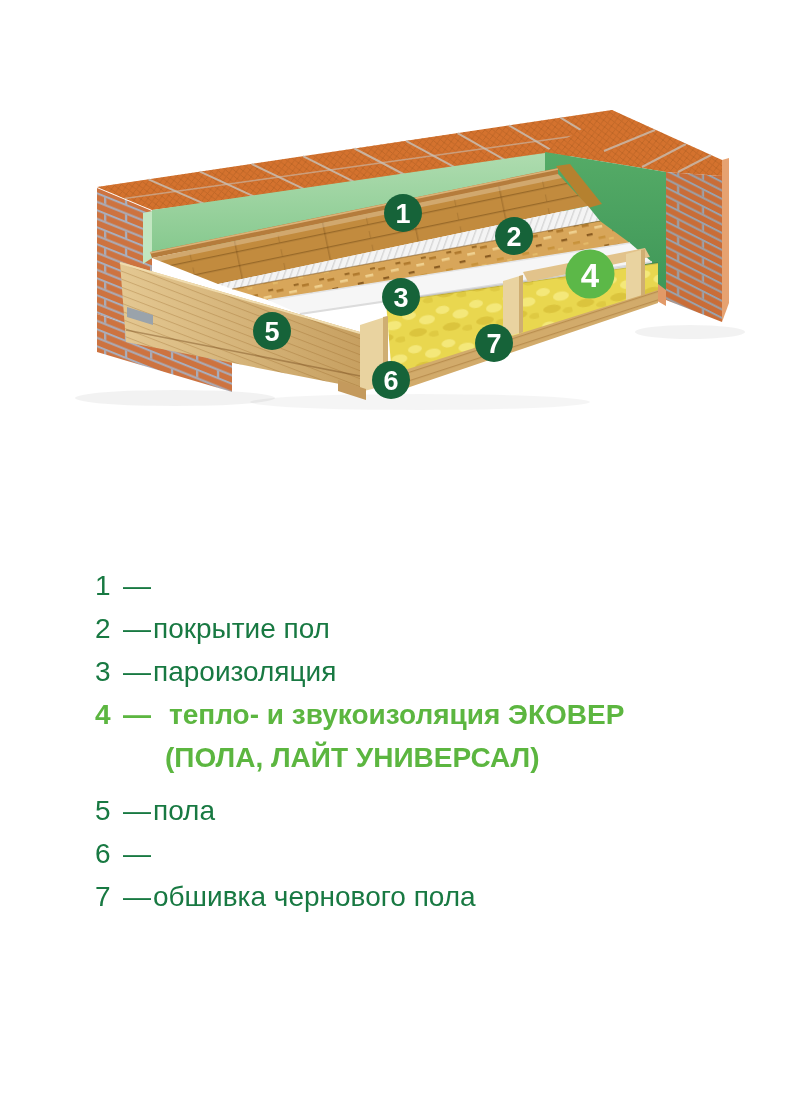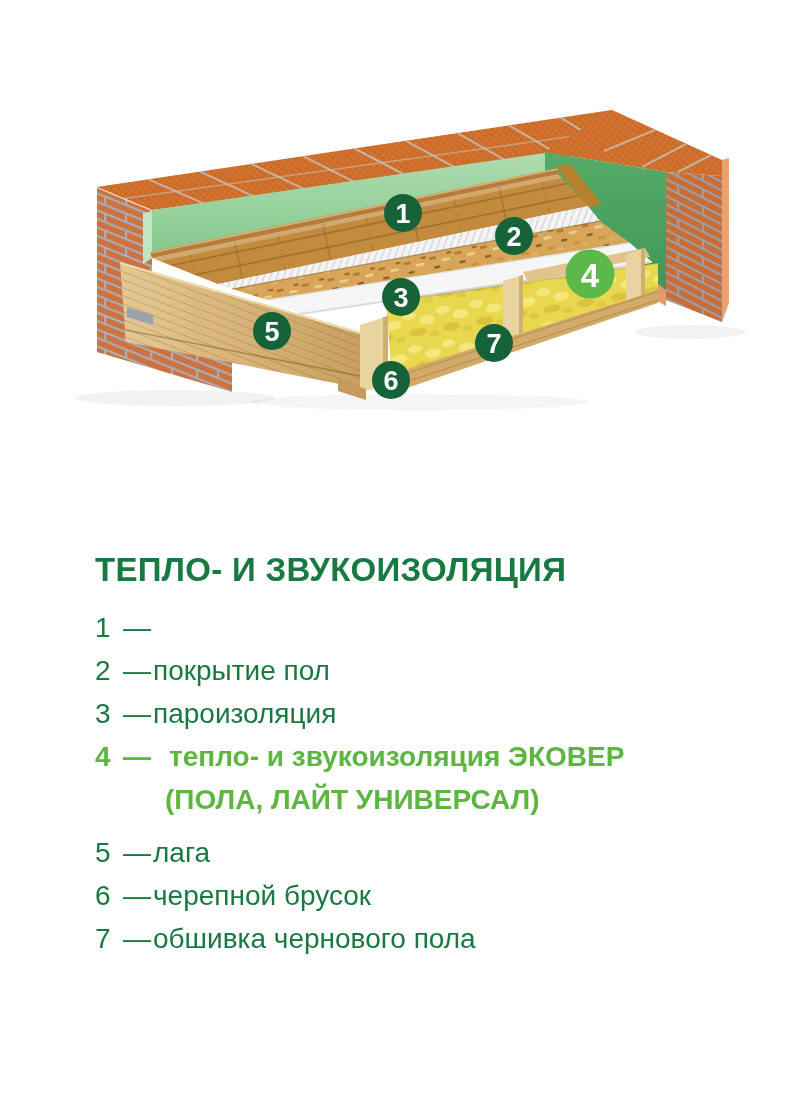--- a/index.html
+++ b/index.html
@@ -221,21 +221,20 @@
       </g>
       <g>
         <circle cx="494" cy="343" r="19" fill="#166339"></circle>
         <text class="mk" x="494" y="344" font-size="27" dominant-baseline="central">7</text>
       </g>
     </g>
   </svg>
 
   <div class="content">
     <div class="title">
-      <div>ТЕПЛО- И ЗВУКОИЗОЛЯЦИЯ</div>
     </div>
 
     <div class="legend">
       <div class="row">
         <span class="num">1</span>
         <span class="dash">—</span>
       </div>
       <div class="row">
         <span class="num">2</span>
         <span class="dash">—</span>
@@ -250,26 +249,25 @@
         <span class="num">4</span>
         <span class="dash">—</span>
         <span class="txt">тепло- и звукоизоляция ЭКОВЕР</span>
       </div>
       <div class="row hl row-cont">
         <span class="txt">(ПОЛА, ЛАЙТ УНИВЕРСАЛ)</span>
       </div>
       <div class="row row-gap">
         <span class="num">5</span>
         <span class="dash">—</span>
-        <span class="txt">лага</span>
+        <span class="txt">пола</span>
       </div>
       <div class="row">
         <span class="num">6</span>
         <span class="dash">—</span>
-        <span class="txt">черепной брусок</span>
       </div>
       <div class="row">
         <span class="num">7</span>
         <span class="dash">—</span>
         <span class="txt">обшивка чернового пола</span>
       </div>
     </div>
   </div>
 
 </div>

